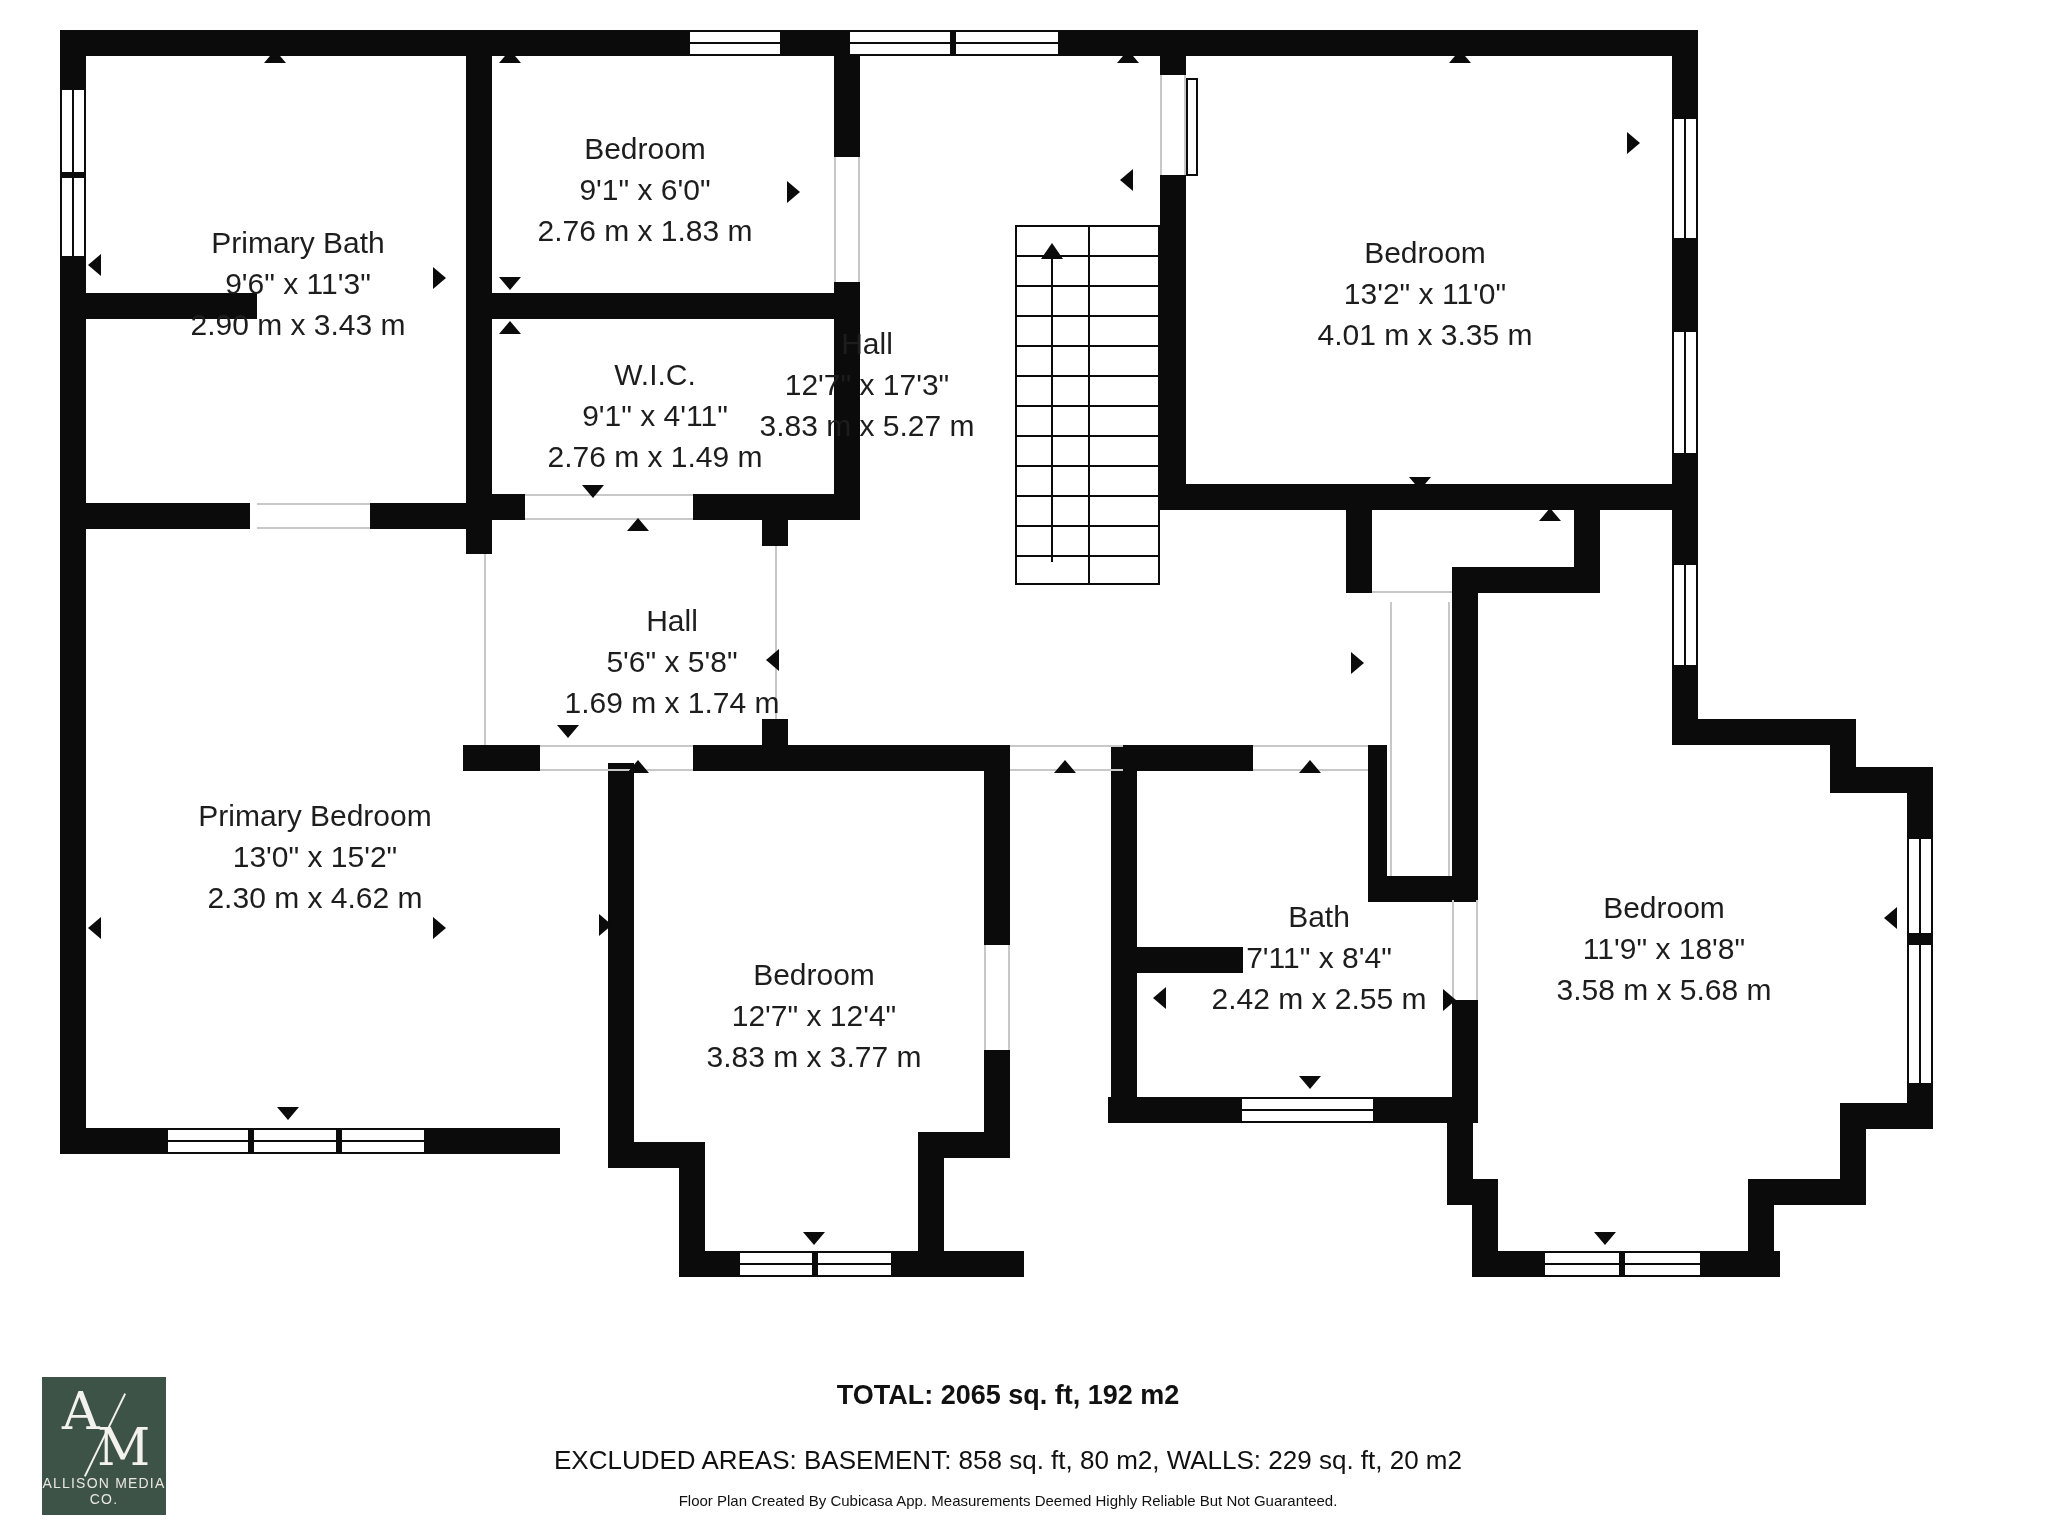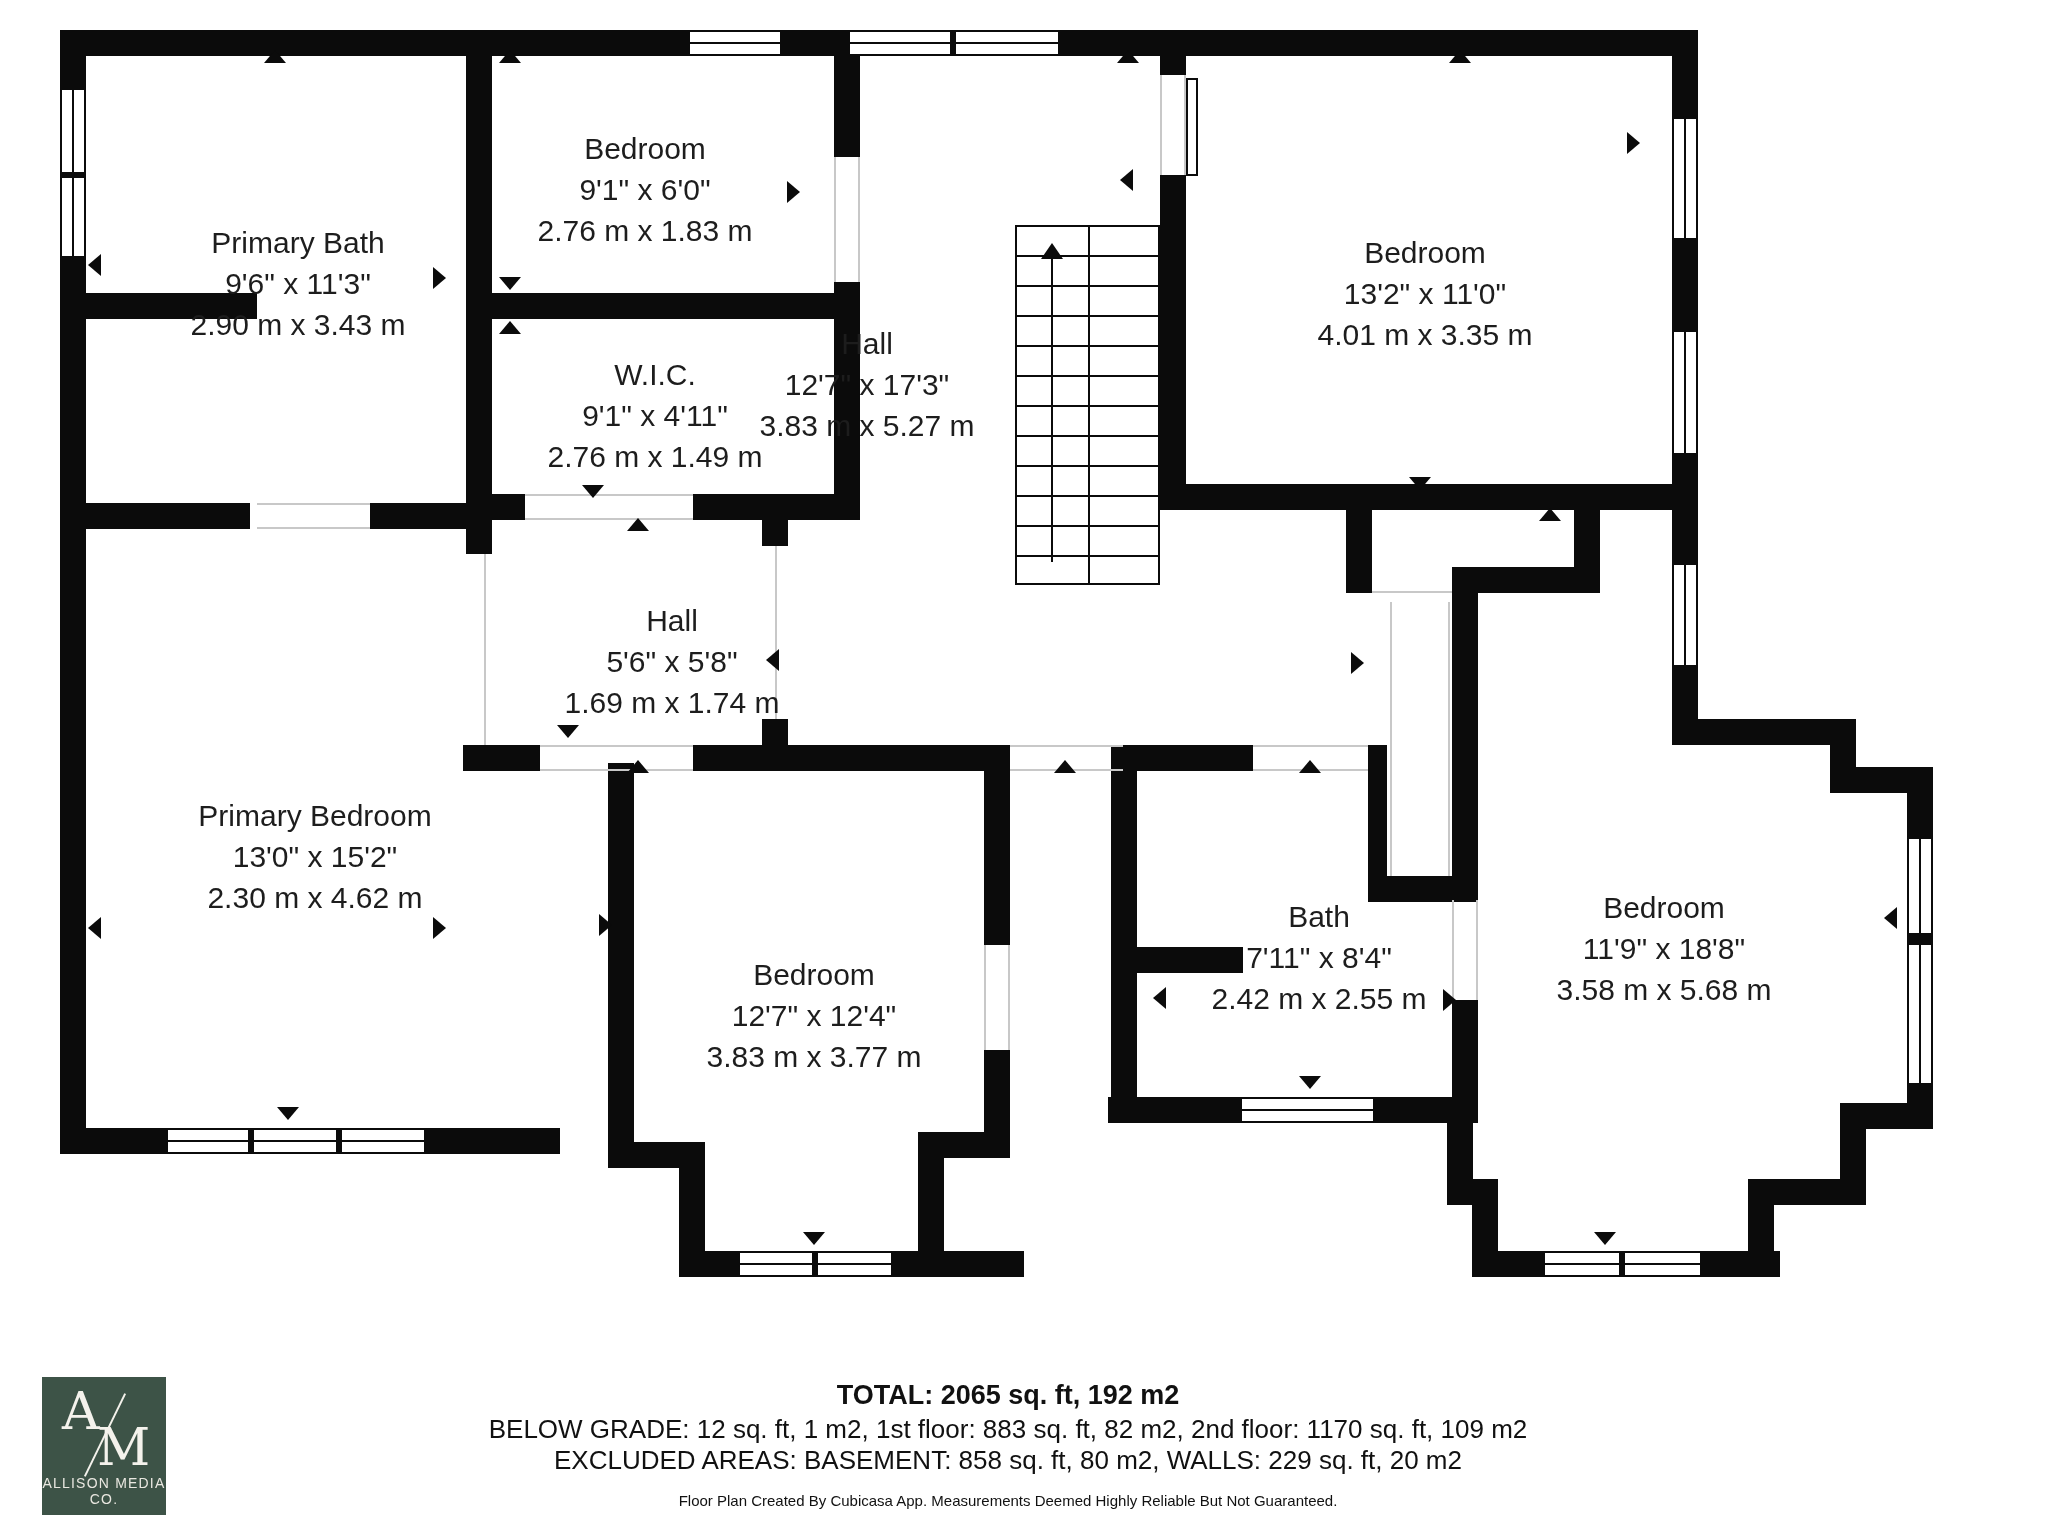--- a/index.html
+++ b/index.html
@@ -235,21 +235,20 @@
     <div>7'11" x 8'4"</div>
     <div>2.42 m x 2.55 m</div>
   </div>
   <div class="room-label" style="left:1664px;top:948px;">
     <div>Bedroom</div>
     <div>11'9" x 18'8"</div>
     <div>3.58 m x 5.68 m</div>
   </div>
 
   <div class="footer-line f-total">TOTAL: 2065 sq. ft, 192 m2</div>
-  <div class="footer-line f-l2">BELOW GRADE: 12 sq. ft, 1 m2, 1st floor: 883 sq. ft, 82 m2, 2nd floor: 1170 sq. ft, 109 m2</div>
   <div class="footer-line f-l3">EXCLUDED AREAS: BASEMENT: 858 sq. ft, 80 m2, WALLS: 229 sq. ft, 20 m2</div>
   <div class="footer-line f-small">Floor Plan Created By Cubicasa App. Measurements Deemed Highly Reliable But Not Guaranteed.</div>
 
   <div class="logo">
     <div class="mono">
       <span class="mono-a">A</span>
       <span class="mono-slash"></span>
       <span class="mono-m">M</span>
     </div>
     <div class="logo-caption">ALLISON MEDIA CO.</div>

